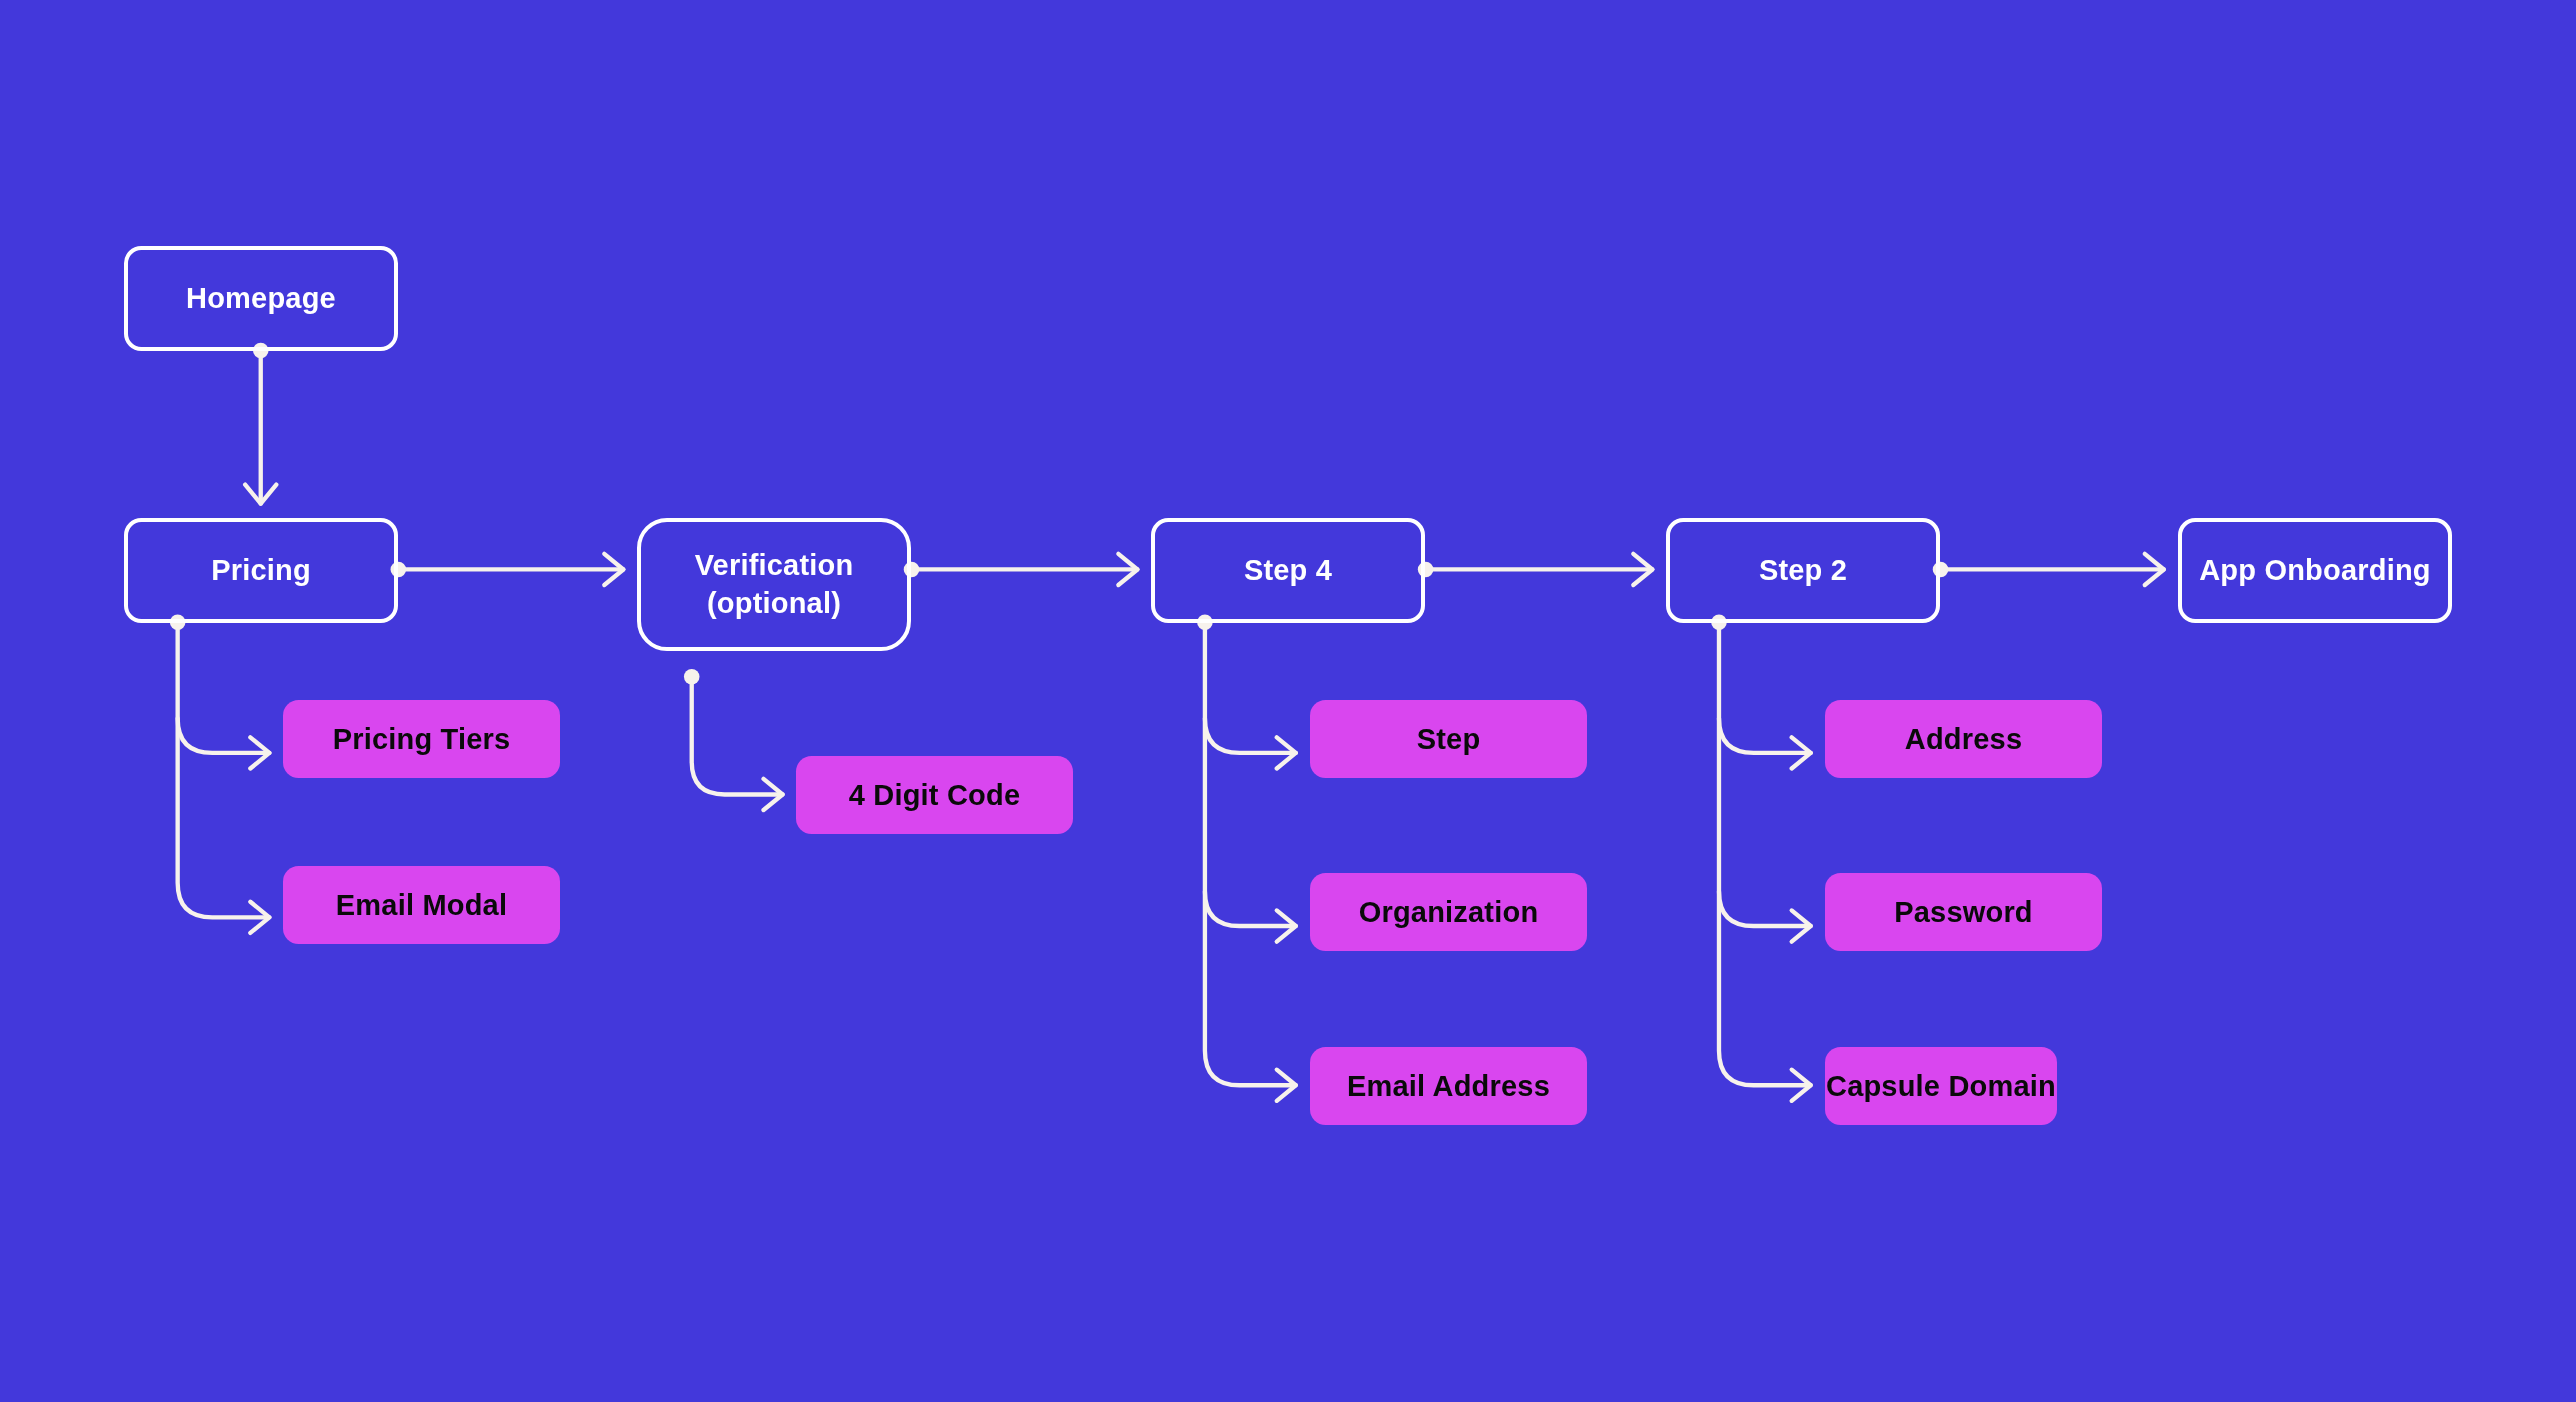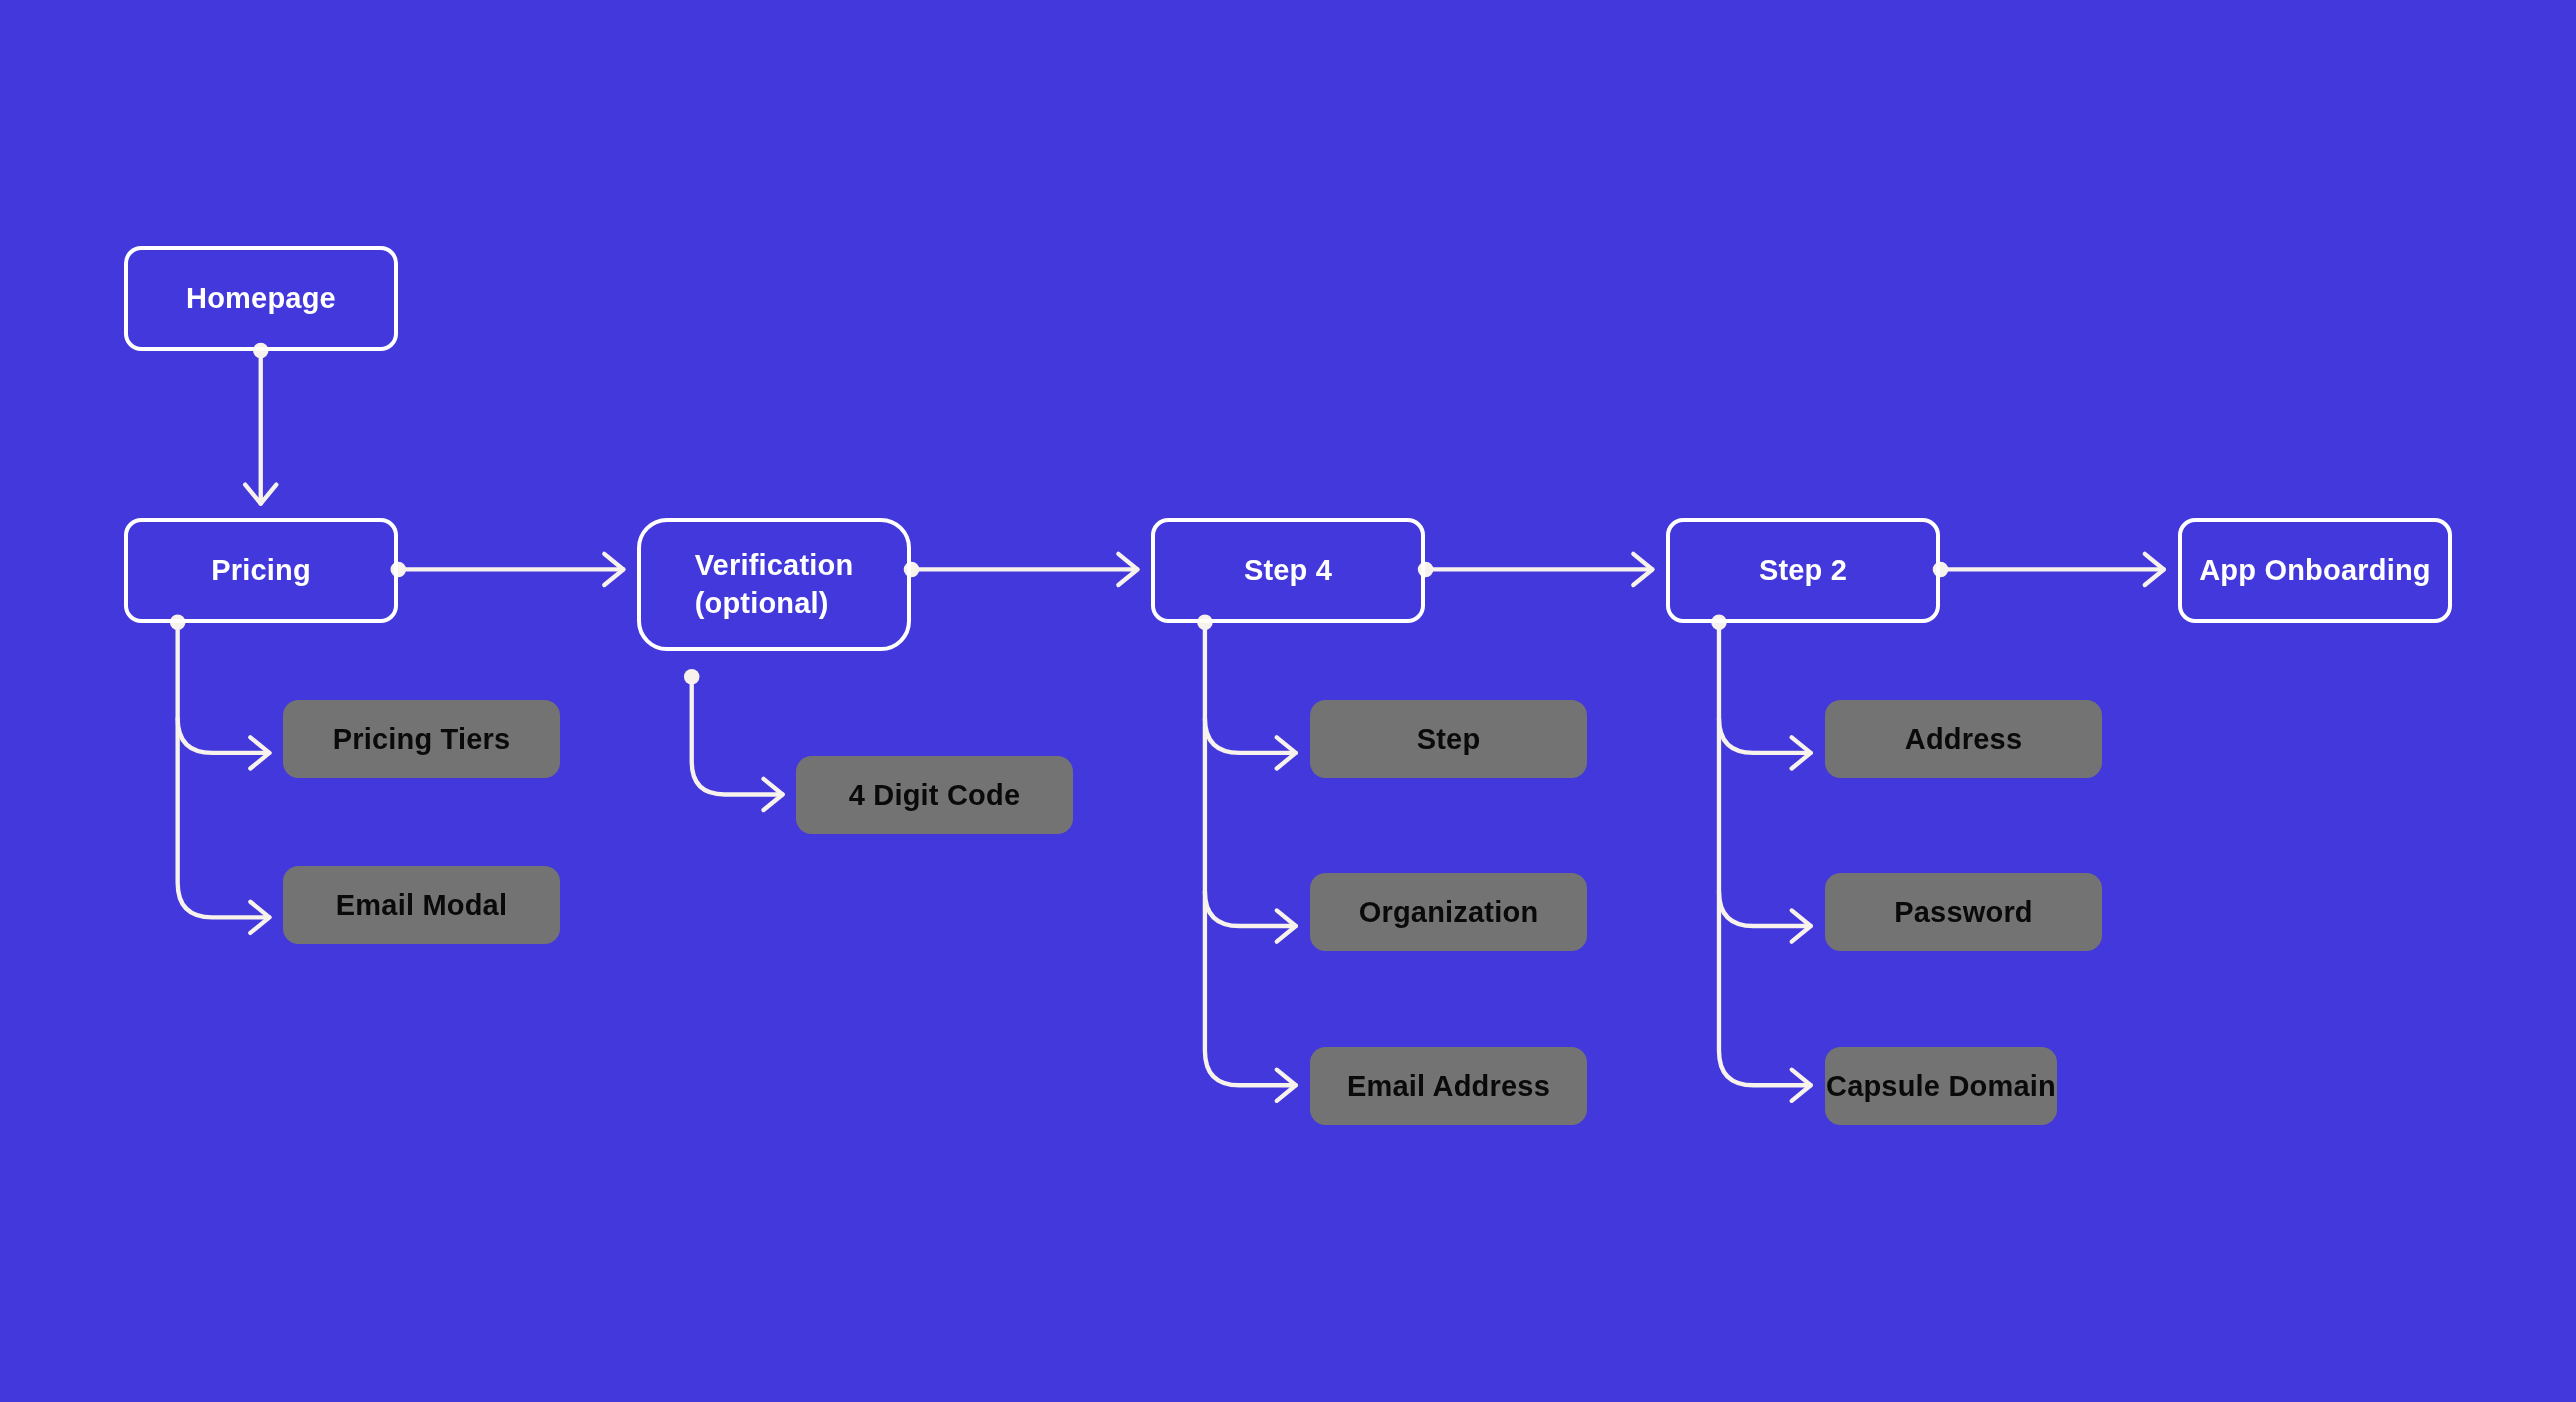--- a/index.html
+++ b/index.html
@@ -21,34 +21,34 @@
     width: 2576px;
     height: 1402px;
     pointer-events: none;
   }
   .node {
     position: absolute;
     display: flex;
     align-items: center;
     justify-content: center;
     box-sizing: border-box;
-    text-align: left;
+    text-align: center;
   }
   .node-primary {
     border: 4.3px solid #FFFFFF;
     border-radius: 17.3px;
     background: transparent;
     color: #FFFFFF;
     font-weight: bold;
     font-size: 29px;
     letter-spacing: 0.2px;
     line-height: 1.28;
   }
   .node-leaf {
-    background: #737373;
+    background: #d946ef;
     border-radius: 15.6px;
     color: #0A0A0A;
     font-weight: bold;
     font-size: 29px;
     letter-spacing: 0.2px;
     line-height: 1.2;
   }
   .node-label { display: block; white-space: pre-line; }
 </style>
 </head>

